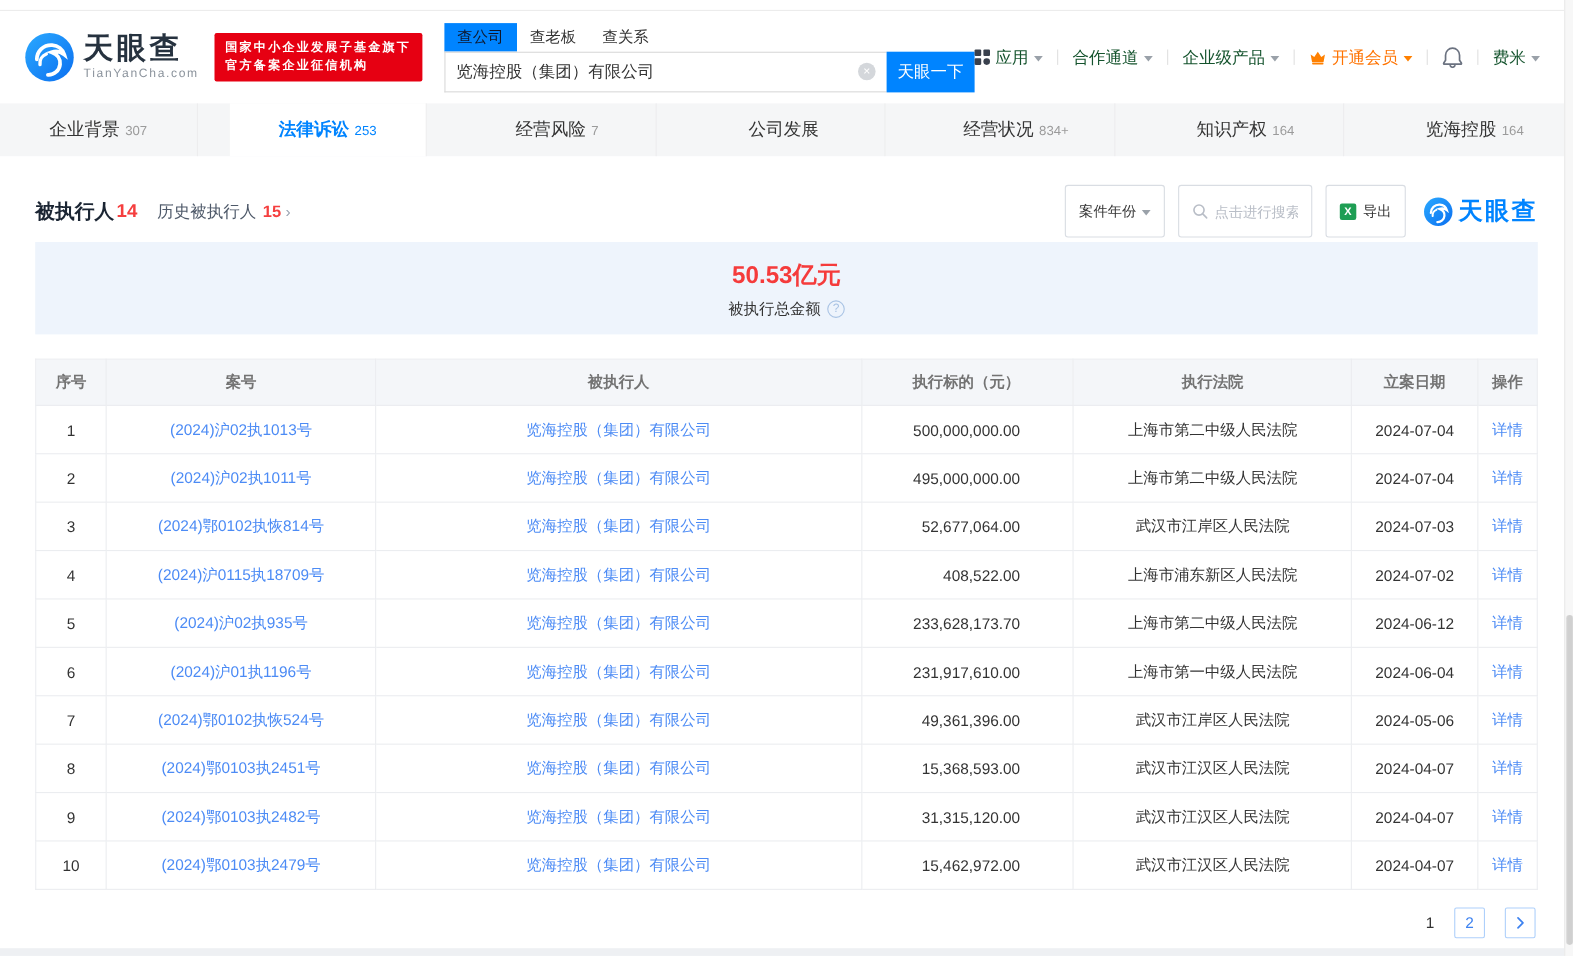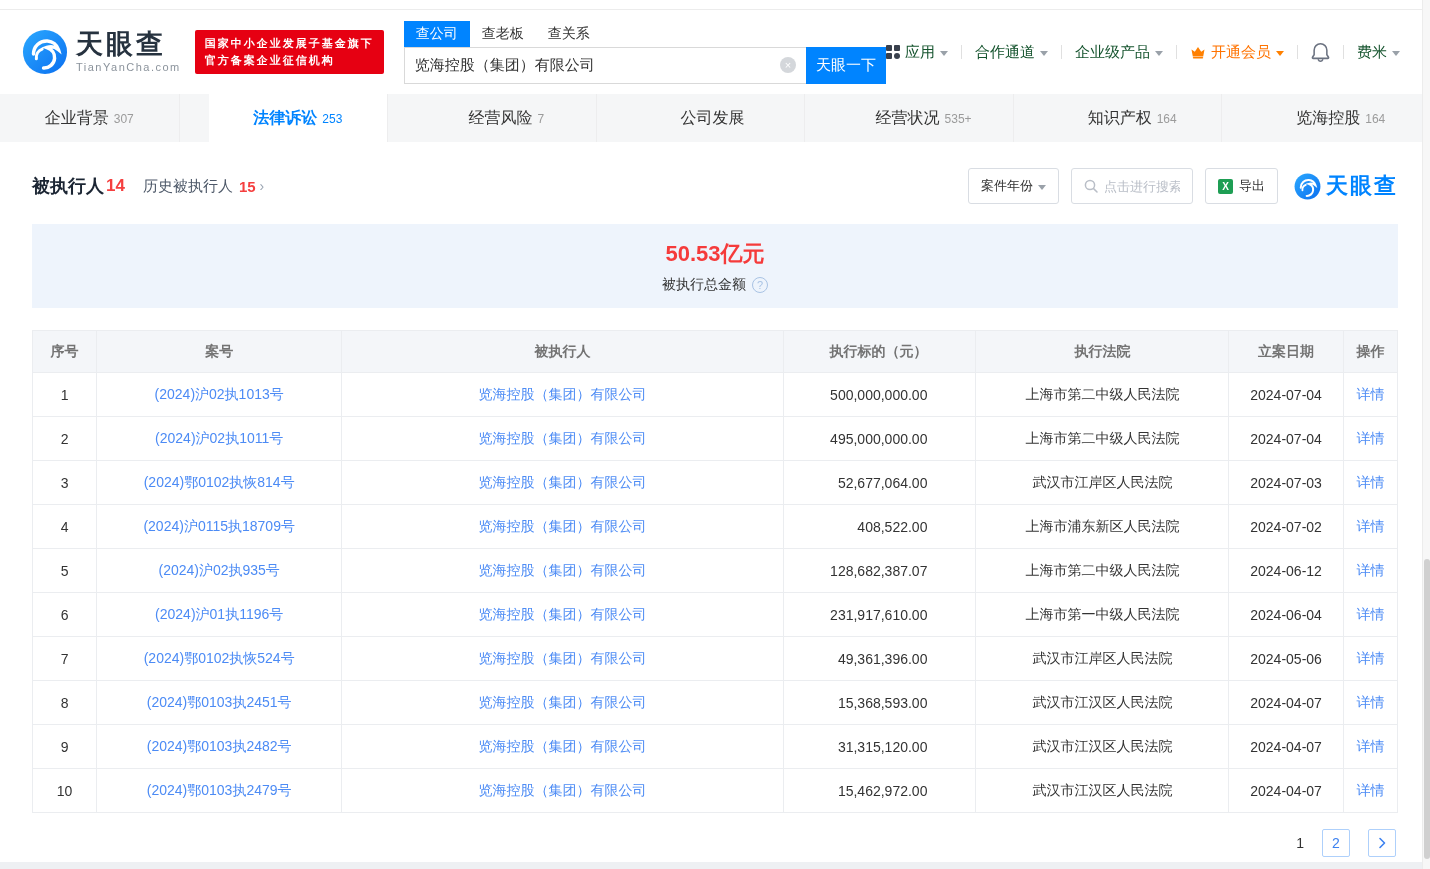--- a/index.html
+++ b/index.html
@@ -13,21 +13,21 @@
   .logo-icon { width:46px; height:46px; }
   .logo-txt { margin-left:8px; }
   .logo-brand { font-size:27px; font-weight:bold; color:#26323f; letter-spacing:3px; line-height:1; }
   .logo-domain { font-size:11px; color:#8b939c; letter-spacing:1.5px; margin-top:3px; }
   .gov-badge { margin-left:14px; background:#e60012; color:#fff; font-size:11px; font-weight:bold;
     line-height:1.55; padding:5px 10px; border-radius:2px; letter-spacing:2px; white-space:nowrap; }
 
   .search-wrap { margin-left:20px; width:493px; }
   .search-tabs { display:flex; align-items:flex-end; }
   .search-tab { font-size:14px; color:#333; padding:4px 12px; cursor:pointer; }
-  .search-tab.active { background:#0084ff; color:#ffffff; }
+  .search-tab.active { background:#0084ff; color:#0f172a; }
   .search-row { display:flex; height:37px; }
   .search-box { flex:1; display:flex; align-items:center; border:1px solid #d9d9d9; border-right:none; background:#fff; }
   .search-input { flex:1; border:none; outline:none; font-size:15px; color:#333; padding:0 10px;
     font-family:inherit; background:transparent; }
   .clear-icon { width:16px; height:16px; border-radius:50%; background:#d4d7db; color:#fff;
     font-size:11px; line-height:16px; text-align:center; margin-right:10px; cursor:pointer; }
   .search-btn { width:80px; background:#0084ff; color:#fff; border:none; font-size:15px;
     cursor:pointer; font-family:inherit; }
 
   .top-menu { margin-left:auto; display:flex; align-items:center; padding-right:30px; }
@@ -55,34 +55,34 @@
   
   .content { padding:0 32px; }
   .section-row { margin-top:26px; display:flex; align-items:center; }
   .sec-title { font-size:18px; font-weight:bold; color:#1b2533; }
   .sec-count { font-size:17px; font-weight:bold; color:#f53f3f; margin-left:2px; }
   .hist { margin-left:18px; font-size:15px; color:#4e5969; display:flex; align-items:center; cursor:pointer; }
   .hist-count { color:#f53f3f; font-weight:bold; margin:0 2px 0 6px; }
   .hist-arrow { color:#9aa4b2; font-size:14px; margin-left:2px; }
 
   .toolbar { margin-left:auto; display:flex; align-items:center; }
-  .tool-btn { height:36px; border:1px solid #d9dde3; border-radius:3px; background:#fff;
+  .tool-btn { height:48px; border:1px solid #d9dde3; border-radius:3px; background:#fff;
     display:flex; align-items:center; font-size:13px; color:#333; padding:0 12px; margin-left:12px; cursor:pointer; }
   .tool-search { width:122px; color:#b9bec7; }
   .tool-search input { border:none; outline:none; width:100%; font-size:13px; color:#333;
     font-family:inherit; }
   .tool-search input::placeholder { color:#b9bec7; }
   .mag-icon { margin-right:6px; display:flex; }
   .xls-icon { width:15px; height:15px; background:#1e9e54; border-radius:2px; color:#fff; font-size:10px;
     font-weight:bold; text-align:center; line-height:15px; margin-right:6px; }
   .wm-logo { display:flex; align-items:center; margin-left:16px; }
   .wm-logo .logo-icon { width:27px; height:27px; }
   .wm-txt { font-size:22px; font-weight:bold; color:#0084ff; letter-spacing:2px; margin-left:5px; }
 
-  .banner { margin-top:20px; height:84px; background:#eef4fc; display:flex; flex-direction:column;
+  .banner { margin-top:4px; height:84px; background:#eef4fc; display:flex; flex-direction:column;
     align-items:center; justify-content:center; }
   .banner-amount { font-size:22px; font-weight:bold; color:#f53b3b; }
   .banner-label { margin-top:7px; font-size:14px; color:#333; display:flex; align-items:center; }
   .help-icon { width:16px; height:16px; border:1px solid #a9c3e4; color:#a9c3e4; border-radius:50%;
     font-size:11px; line-height:14px; text-align:center; margin-left:6px; cursor:pointer; }
 
   table { margin-top:22px; width:100%; border-collapse:collapse; table-layout:fixed; }
   th { height:42px; background:#f4f6f9; font-weight:bold; font-size:14px; color:#737373;
     border:1px solid #ebedf0; text-align:center; }
   td { height:44px; font-size:14px; color:#333; border:1px solid #ebedf0; text-align:center;
@@ -213,21 +213,21 @@
       <span class="cnt">7</span>
     </div>
 
     <div class="nav-tab">
       <span>公司发展</span>
       <span class="cnt"></span>
     </div>
 
     <div class="nav-tab">
       <span>经营状况</span>
-      <span class="cnt">535+</span>
+      <span class="cnt">834+</span>
     </div>
 
     <div class="nav-tab">
       <span>知识产权</span>
       <span class="cnt">164</span>
     </div>
 
     <div class="nav-tab">
       <span>览海控股</span>
       <span class="cnt">164</span>
@@ -342,21 +342,21 @@
           <td class="al-right">408,522.00</td>
           <td>上海市浦东新区人民法院</td>
           <td>2024-07-02</td>
           <td><a class="lnk">详情</a></td>
         </tr>
 
         <tr>
           <td>5</td>
           <td><a class="lnk">(2024)沪02执935号</a></td>
           <td><a class="lnk">览海控股（集团）有限公司</a></td>
-          <td class="al-right">128,682,387.07</td>
+          <td class="al-right">233,628,173.70</td>
           <td>上海市第二中级人民法院</td>
           <td>2024-06-12</td>
           <td><a class="lnk">详情</a></td>
         </tr>
 
         <tr>
           <td>6</td>
           <td><a class="lnk">(2024)沪01执1196号</a></td>
           <td><a class="lnk">览海控股（集团）有限公司</a></td>
           <td class="al-right">231,917,610.00</td>

